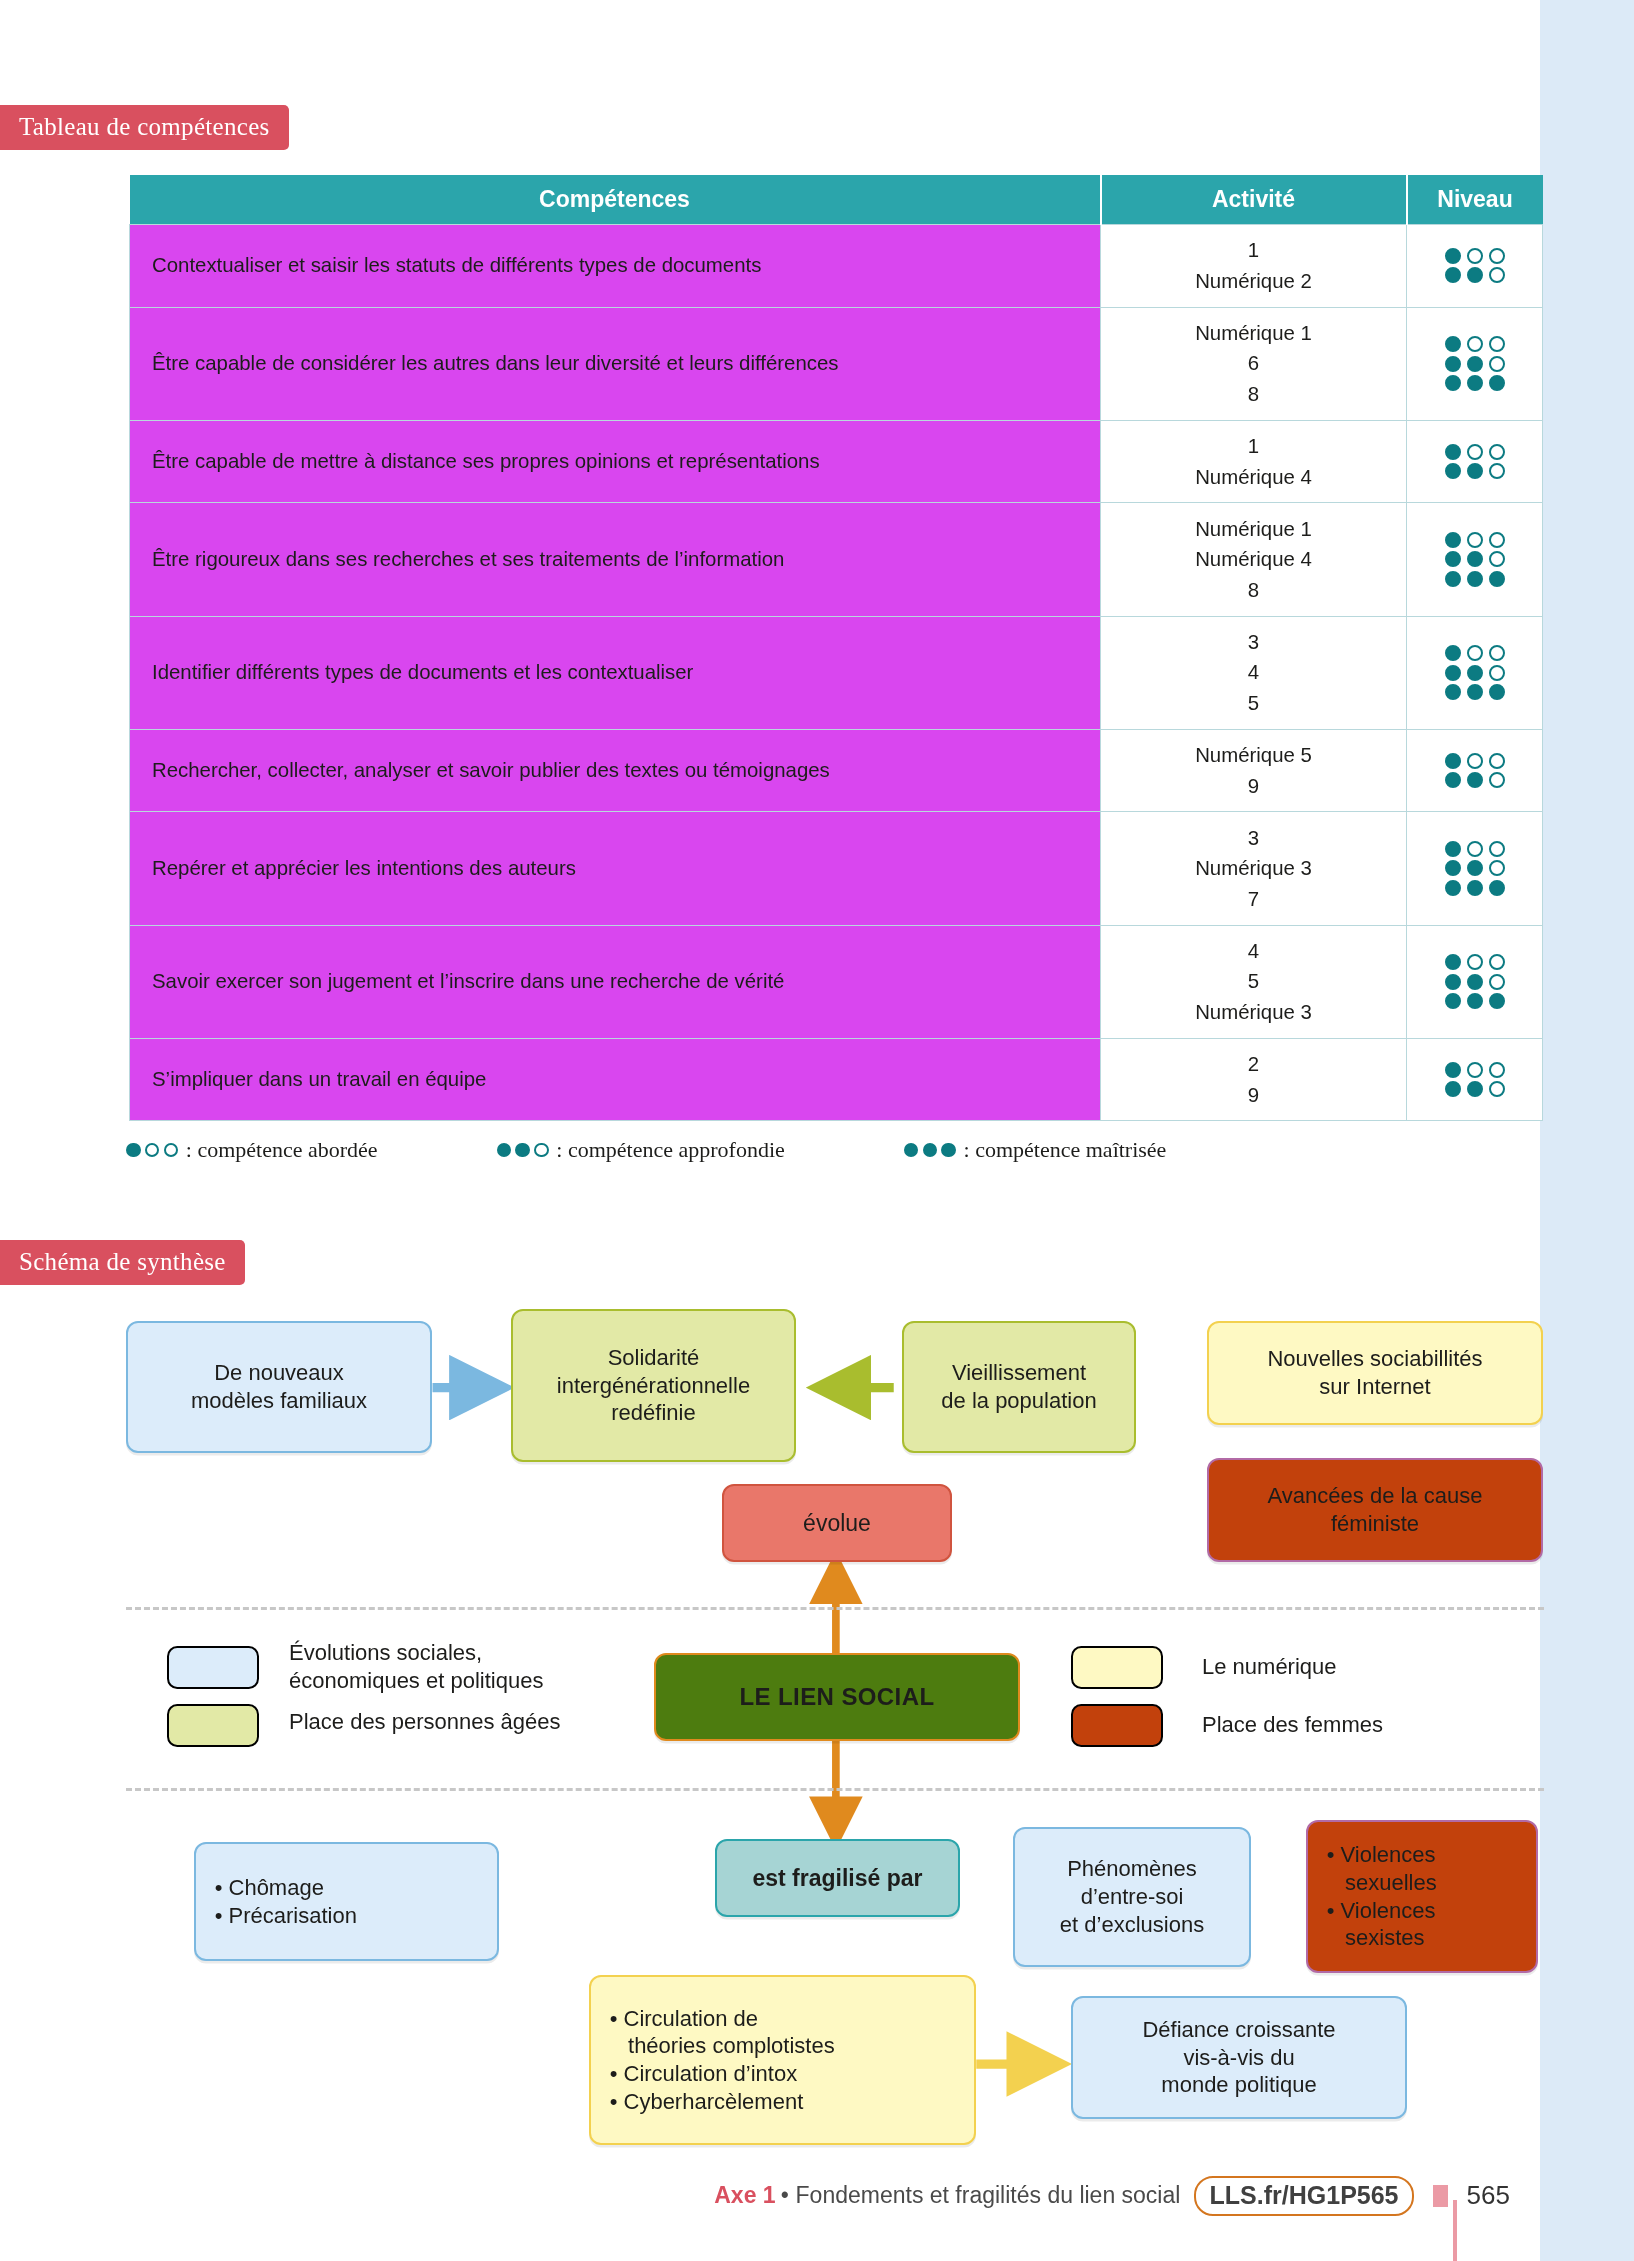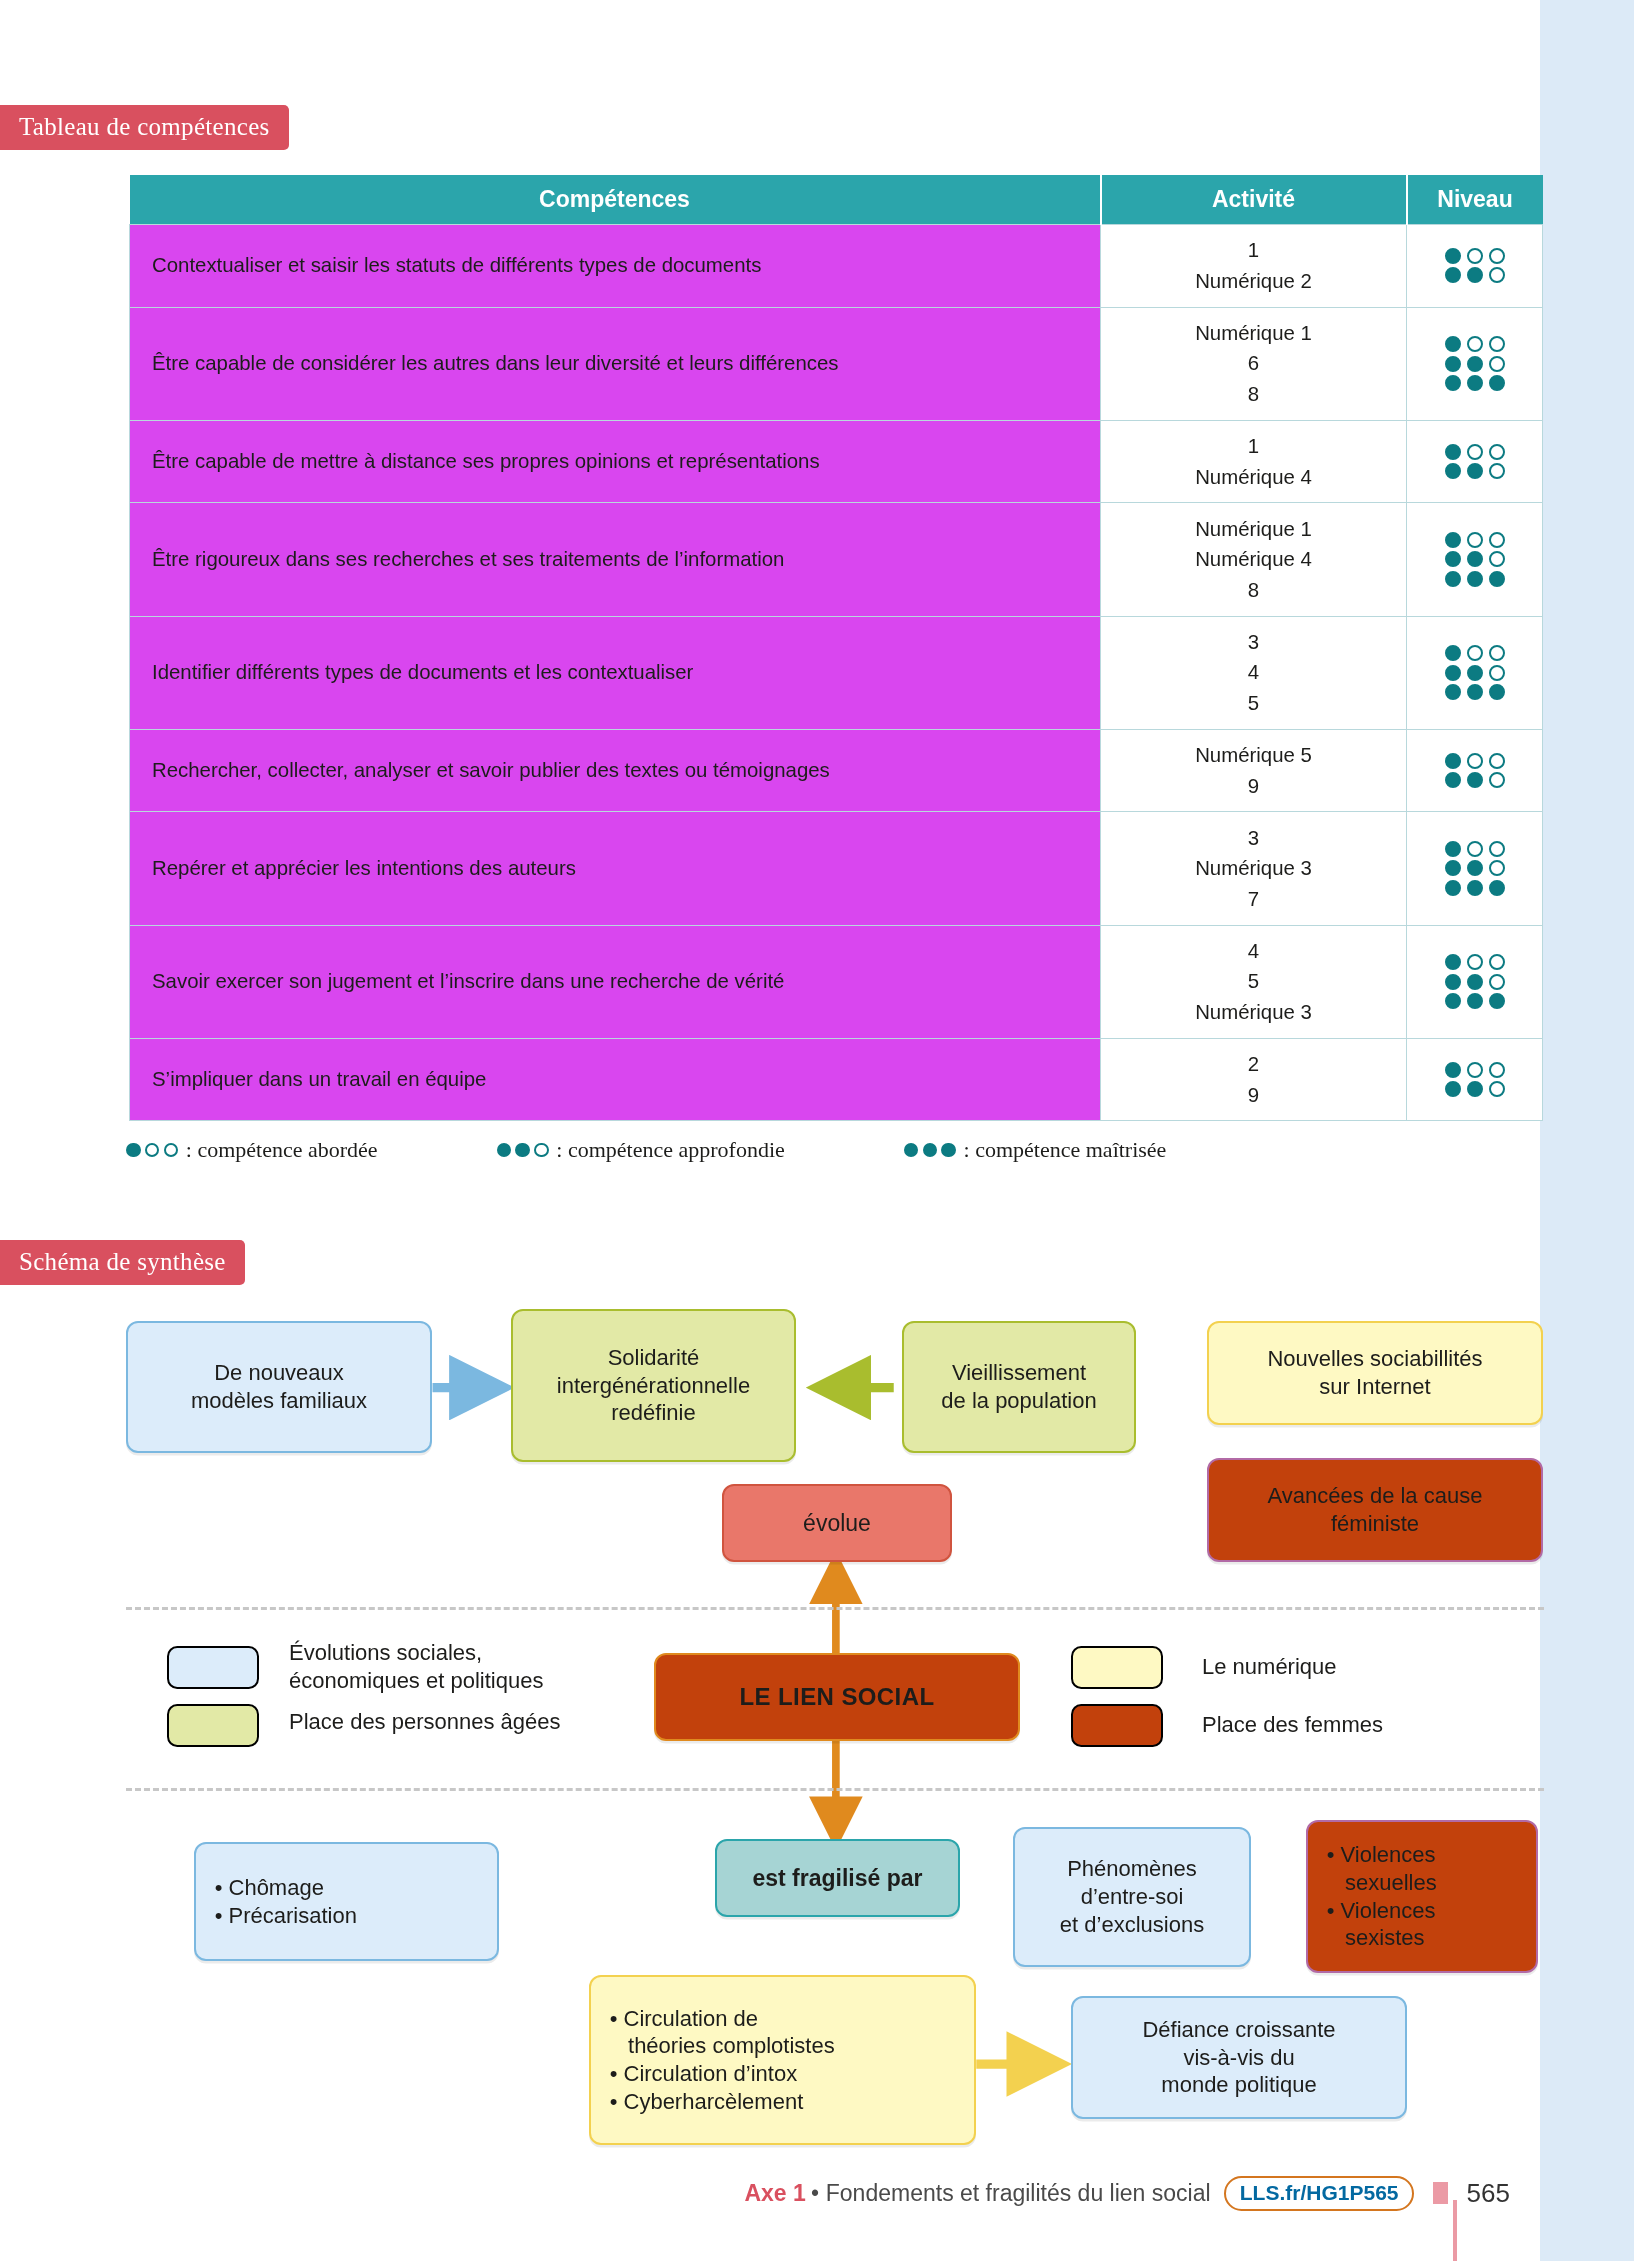--- a/index.html
+++ b/index.html
@@ -101,21 +101,21 @@
     box-shadow:0 2.6px 0 rgba(0,0,0,.08);
   }
   .node .inner { width:100%; }
   .node.left-align { text-align:left; justify-content:flex-start; }
   .node.left-align .inner { padding-left:8.5px; }
   .blue   { background:#dcecfa; border-color:#7bb8e0; }
   .green  { background:#e2e9a6; border-color:#a9bd2e; }
   .yellow { background:#fef9c3; border-color:#f3d14f; }
   .purple { background:#c2410c; border-color:#b26aa6; }
   .teal   { background:#a6d4d4; border-color:#2ba5ab; font-weight:bold; }
-  .orange { background:#c2410c; border-color:#e08a1e; font-weight:bold; }
+  .orange { background:#4d7c0f; border-color:#e08a1e; font-weight:bold; }
   .salmon { background:#e9776a; border-color:#d0543f; font-weight:normal; }
 
   
   .dash-sep {
     position:absolute; left:126px; width:1418px; height:0;
     border-top:3.4px dashed #c7c7c7;
   }
 
   
   .swatch {
@@ -133,22 +133,22 @@
   #footer {
     position:absolute; left:0; top:2176px; width:1539px;
     display:flex; align-items:center; justify-content:flex-end;
     padding-right:29px;
     font-size:23px; color:#4a4a4a;
   }
   #footer .axe { color:#d9505f; font-weight:bold; margin-right:5.1px; }
   #footer .sep { color:#4a4a4a; margin-right:6.8px; }
   #footer .title { margin-right:13.6px; }
   #footer .urlbox {
-    border:2.6px solid #d4761f; color:#0369a1; font-weight:bold;
-    border-radius:19px; padding:2.6px 13.6px 4.3px 13.6px; font-size:21px;
+    border:2.6px solid #d4761f; color:#404040; font-weight:bold;
+    border-radius:19px; padding:2.6px 13.6px 4.3px 13.6px; font-size:25px;
     margin-right:19px;
   }
   #footer .tick { width:14.5px; height:22px; background:#eb9aa5; margin-right:19px; }
   #footer .pageno { font-size:26px; color:#333; }
   #footer-rule {
     position:absolute; left:1453px; top:2200px; width:4.3px; height:61px;
     background:#eb9aa5;
   }
 </style>
 </head>

